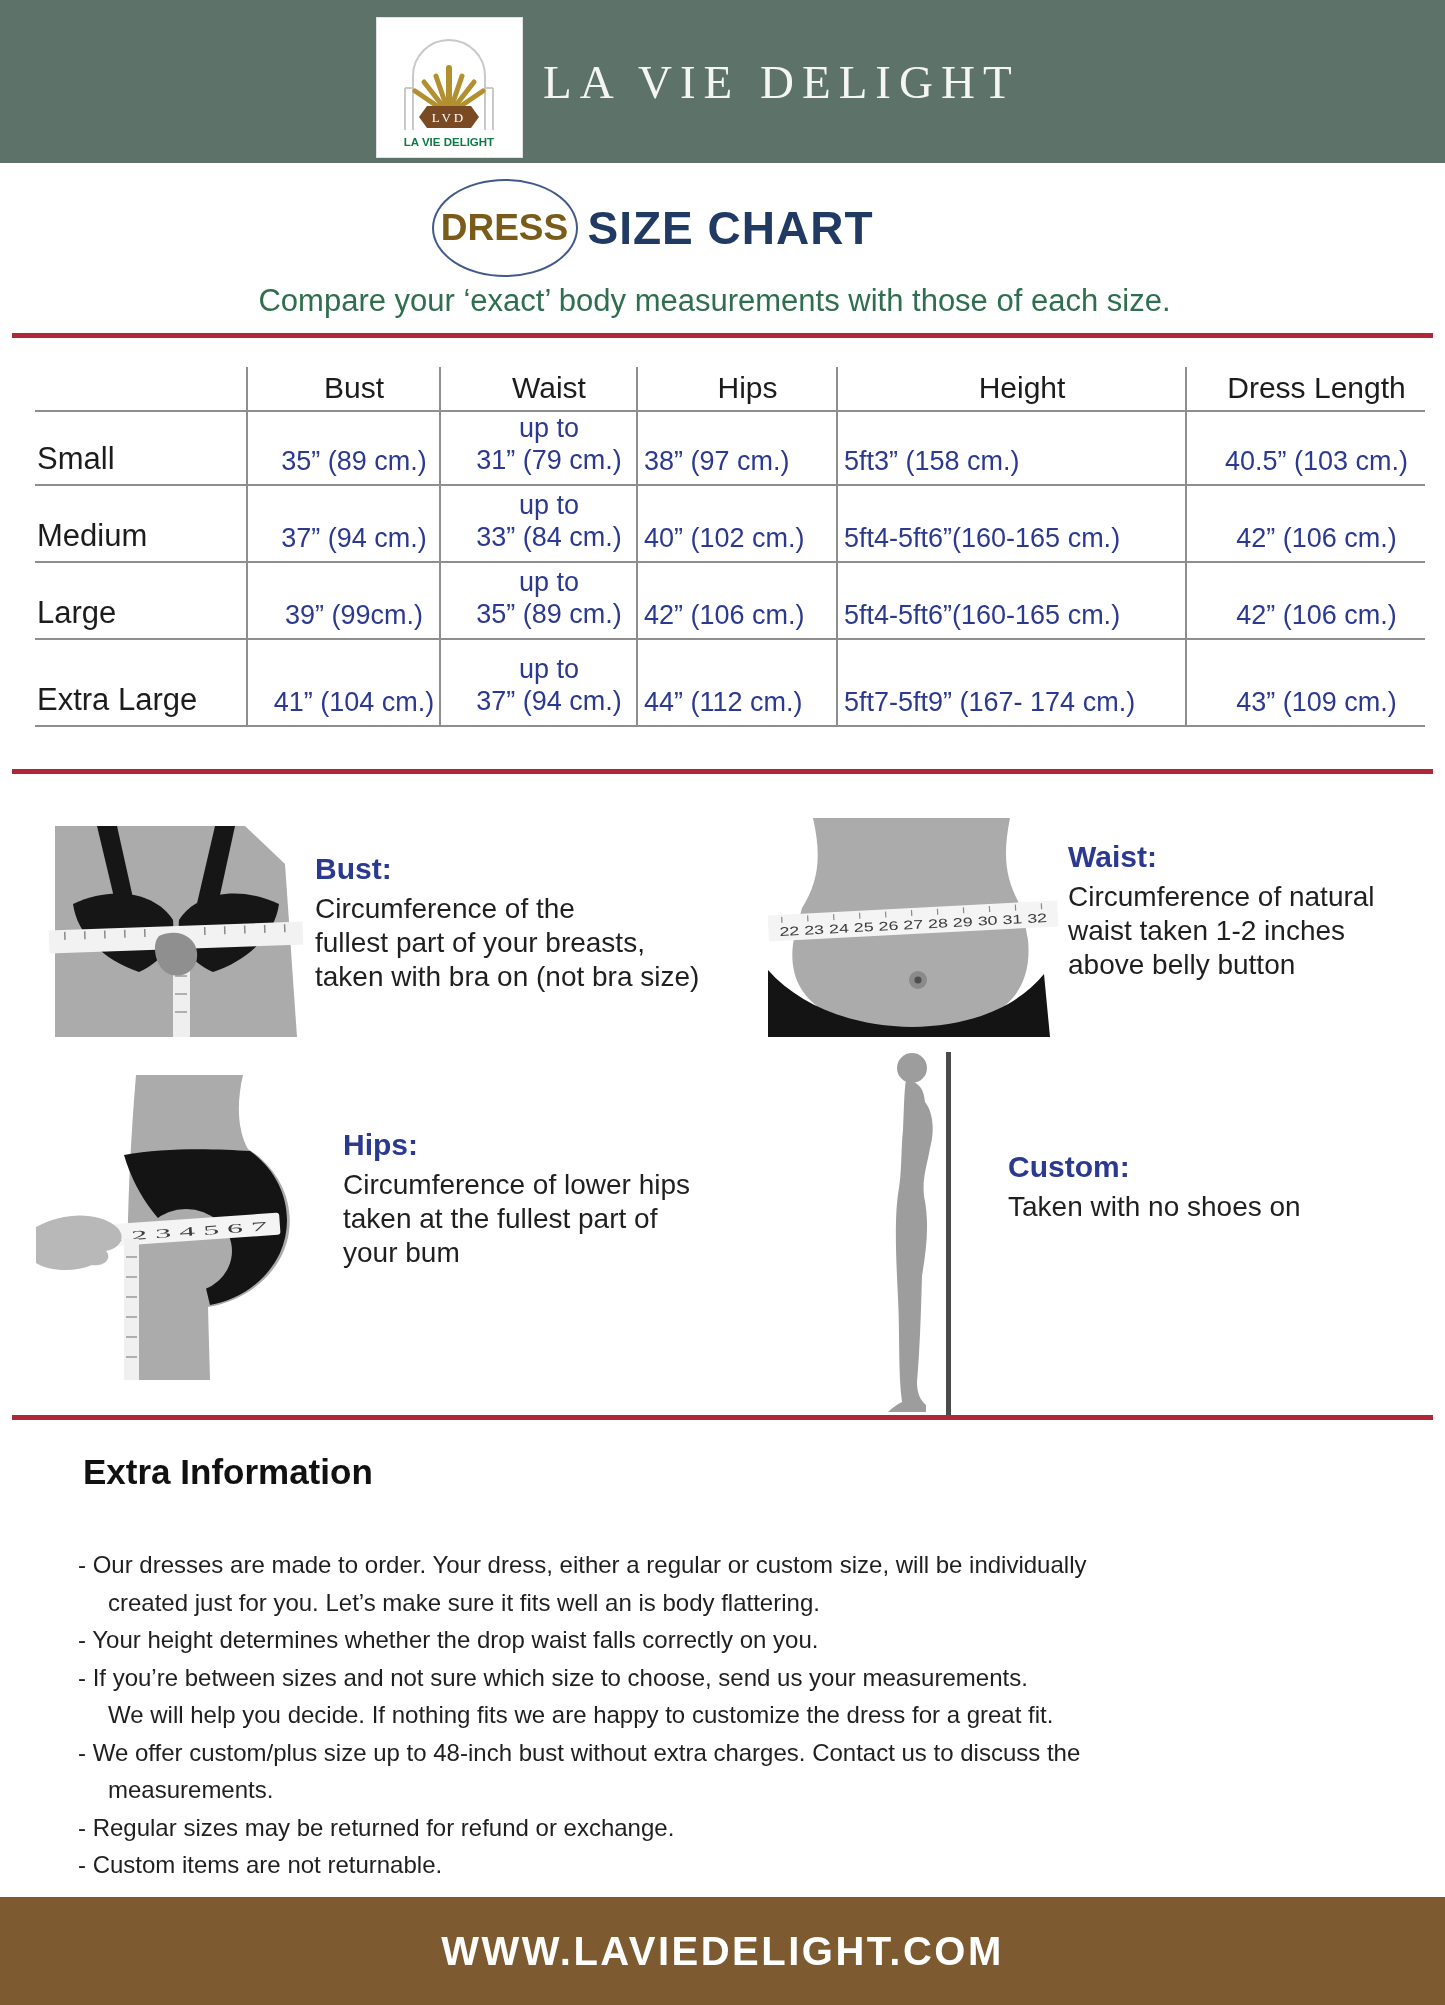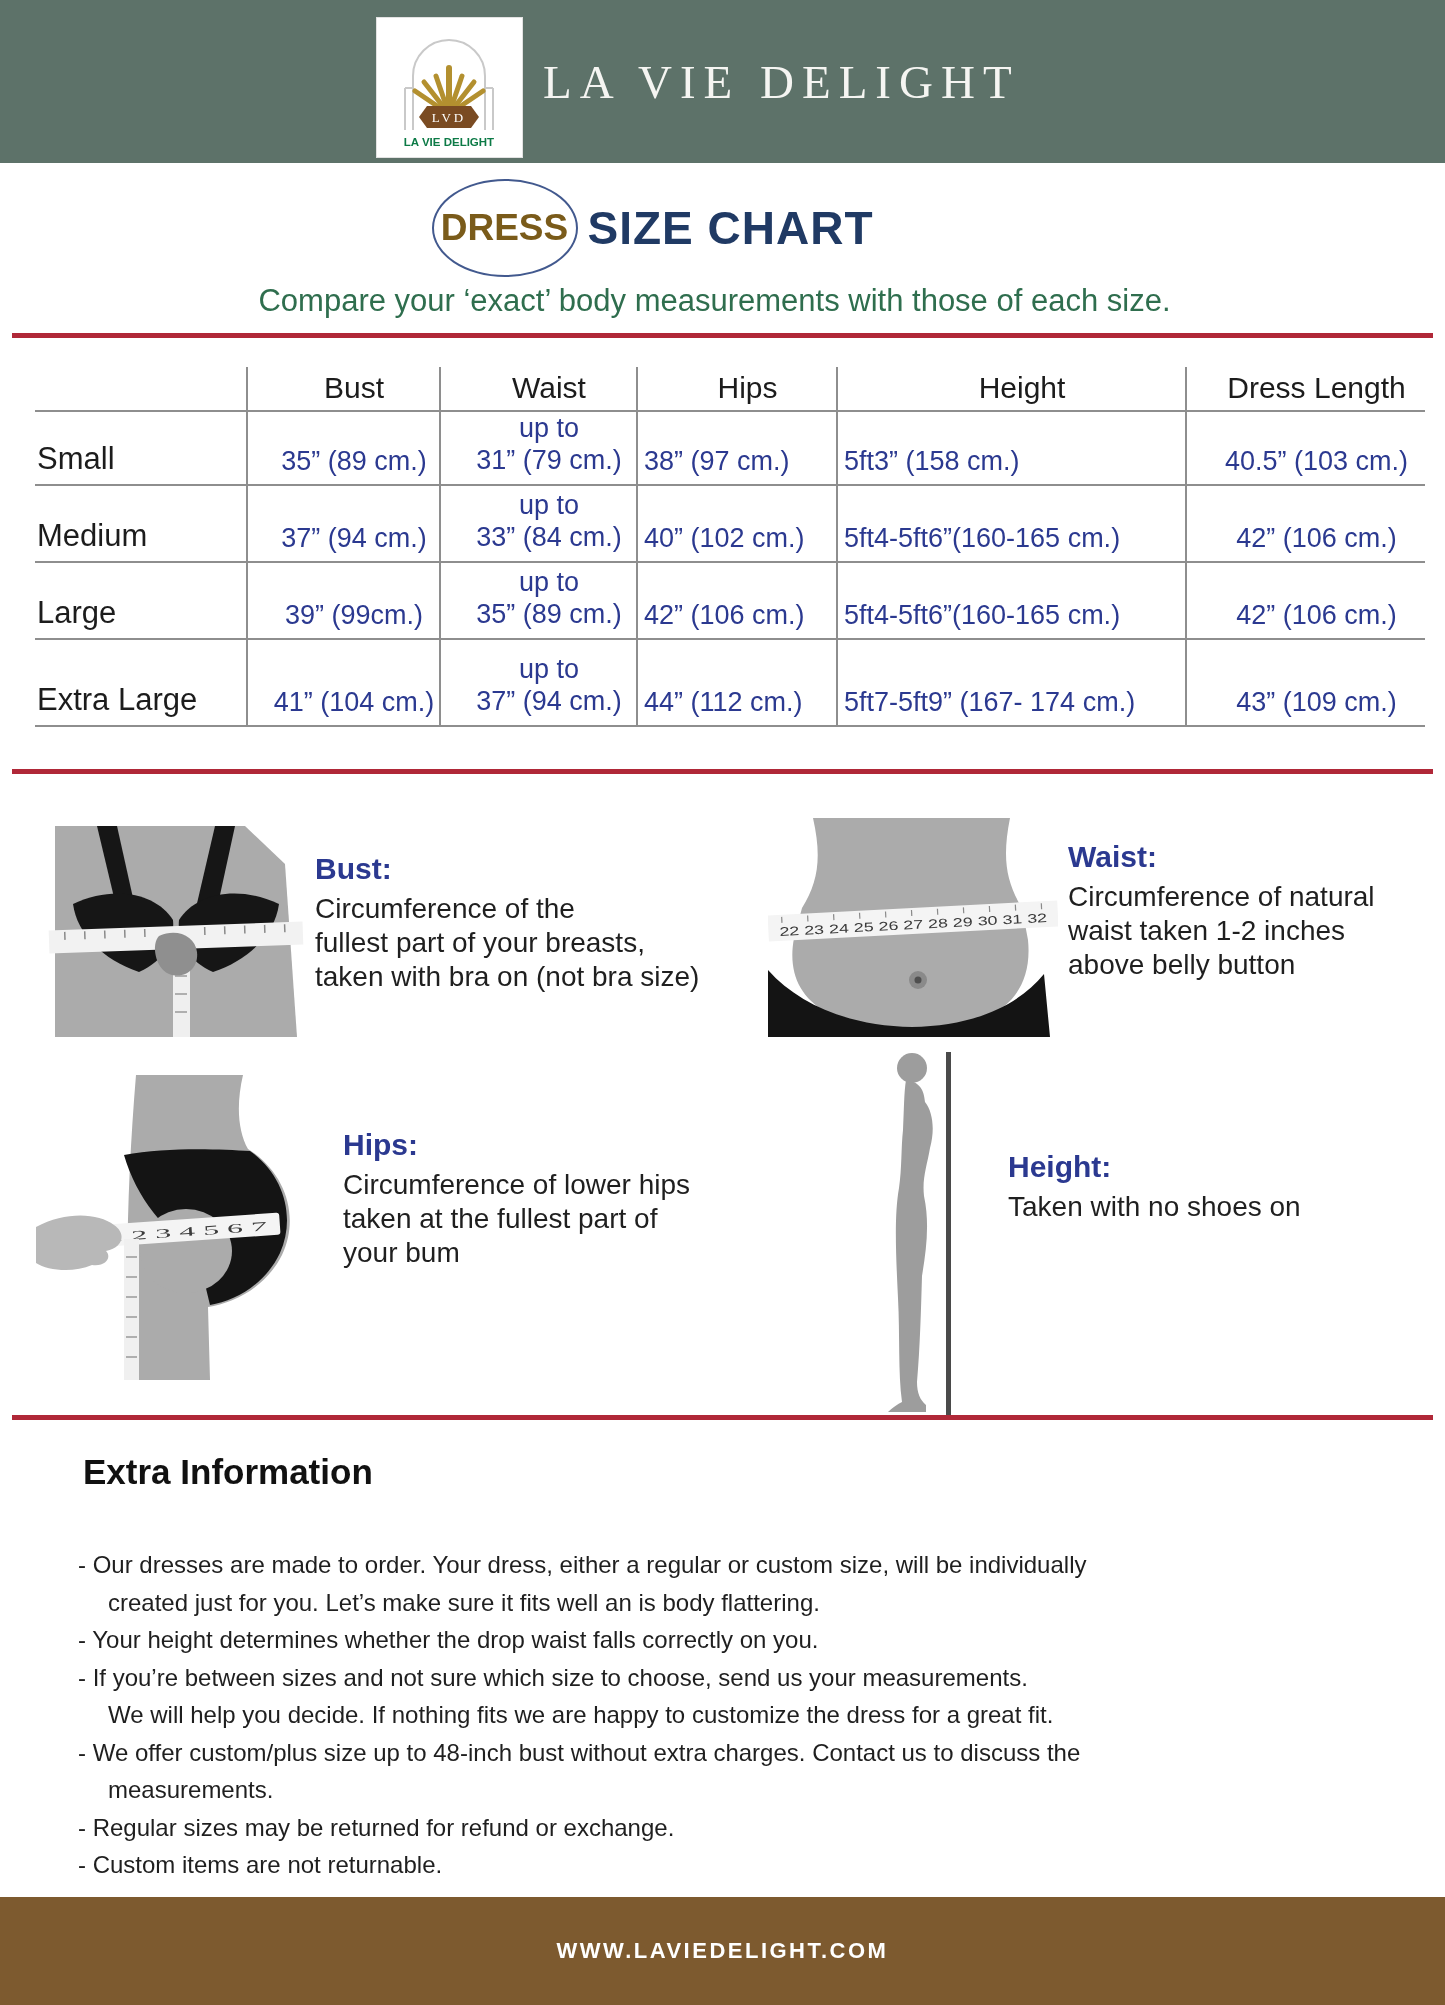--- a/index.html
+++ b/index.html
@@ -56,21 +56,21 @@
 
   
   .extra-heading{position:absolute;left:83px;top:1452px;font-size:35px;font-weight:bold;color:#111111;}
   .extra-list{position:absolute;left:78px;top:1546px;width:1345px;}
   .extra-line{font-size:24px;color:#1f1f1f;line-height:37.5px;white-space:nowrap;}
   .extra-line.cont{padding-left:30px;}
 
   
   .footer{position:absolute;left:0;top:1897px;width:1445px;height:108px;background:#7d5a2f;
           display:flex;align-items:center;justify-content:center;}
-  .footer-url{color:#ffffff;font-weight:bold;font-size:22px;letter-spacing:2.5px;}
+  .footer-url{color:#ffffff;font-weight:bold;font-size:40px;letter-spacing:2.5px;}
 </style>
 </head>
 <body>
 
 <div class="page">
 
   <div class="header">
     <div class="logo-box">
       <svg width="145" height="139" viewBox="0 0 145 139">
         <path d="M36 112 V58 A36 36 0 0 1 108 58 V112" fill="none" stroke="#c9c9c9" stroke-width="2"></path>
@@ -253,21 +253,21 @@
   </div>
 
   <div class="guide-illu height-illu">
     <svg width="84" height="374" viewBox="0 0 84 374">
       <rect x="70" y="6" width="5" height="368" fill="#4a4a4a"></rect>
       <circle cx="36" cy="22" r="15" fill="#9d9d9d"></circle>
       <path d="M30 34 C44 36 48 44 49 56 C57 66 59 84 54 102 C51 120 46 132 48 150 C54 178 50 205 46 230 C45 264 44 302 41 336 C41 347 44 354 50 359 L50 366 L12 366 C16 362 22 358 26 356 C22 326 24 290 22 252 C20 210 18 170 23 142 C26 122 25 102 27 84 C28 64 28 46 30 34 Z" fill="#9d9d9d"></path>
     </svg>
   </div>
   <div class="guide-text height-text">
-    <div class="guide-label">Height:</div>
+    <div class="guide-label">Custom:</div>
     <div class="guide-line">Taken with no shoes on</div>
   </div>
 
   <div class="rule rule3"></div>
 
   <div class="extra-heading">Extra Information</div>
   <div class="extra-list">
     <div class="extra-line">- Our dresses are made to order. Your dress, either a regular or custom size, will be individually</div>
     <div class="extra-line cont">created just for you. Let’s make sure it fits well an is body flattering.</div>
     <div class="extra-line">- Your height determines whether the drop waist falls correctly on you.</div>

